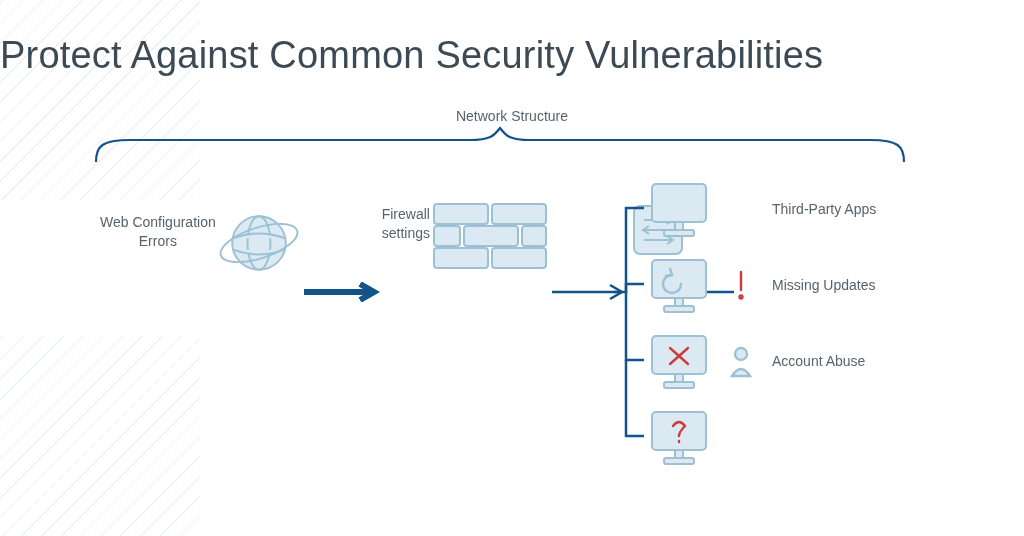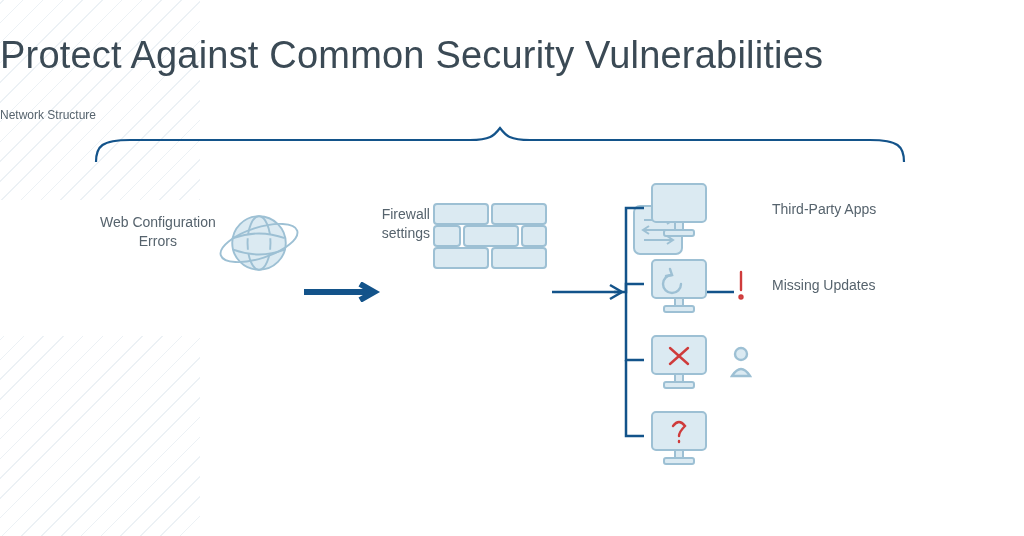--- a/index.html
+++ b/index.html
@@ -40,22 +40,22 @@
     text-align:left;
     font-weight:400;
     font-size:38px;
     letter-spacing:.2px;
     color:var(--ink);
   }
 
   .subtitle {
     position:absolute;
     top:108px; left:0; right:0;
-    text-align:left;
-    font-size:12px;
+    text-align:center;
+    font-size:14px;
     color:var(--ink-light);
   }
 
   
   svg.brace {
     position:absolute;
     top:126px; left:90px;
     width:820px; height:38px;
   }
   svg.brace path { fill:none; stroke:var(--brand); stroke-width:2.2; }
@@ -230,20 +230,21 @@
     <rect class="screen" x="4" y="4" width="54" height="38"></rect>
     <rect class="stand" x="27" y="42" width="8" height="8"></rect>
     <rect class="base" x="16" y="50" width="30" height="6"></rect>
     <line class="glyph" x1="22" y1="16" x2="40" y2="32"></line>
           <line class="glyph" x1="40" y1="16" x2="22" y2="32"></line>
   </svg>
         <svg class="side-ico person" viewBox="0 0 22 34">
           <circle class="s" cx="11" cy="10" r="6"></circle>
           <path class="s" d="M2 32 q9 -14 18 0 z"></path>
         </svg>
+        <span class="text">Account Abuse</span>
       </div>
       <div class="dev-row">
         <svg class="monitor" viewBox="0 0 62 58">
     <rect class="screen" x="4" y="4" width="54" height="38"></rect>
     <rect class="stand" x="27" y="42" width="8" height="8"></rect>
     <rect class="base" x="16" y="50" width="30" height="6"></rect>
     <path class="glyph" d="M25 18 q6 -8 12 0 q-6 6 -6 10"></path>
           <line class="glyph" x1="31" y1="33" x2="31" y2="34"></line>
   </svg>
         <span style="width:22px;display:inline-block"></span>

